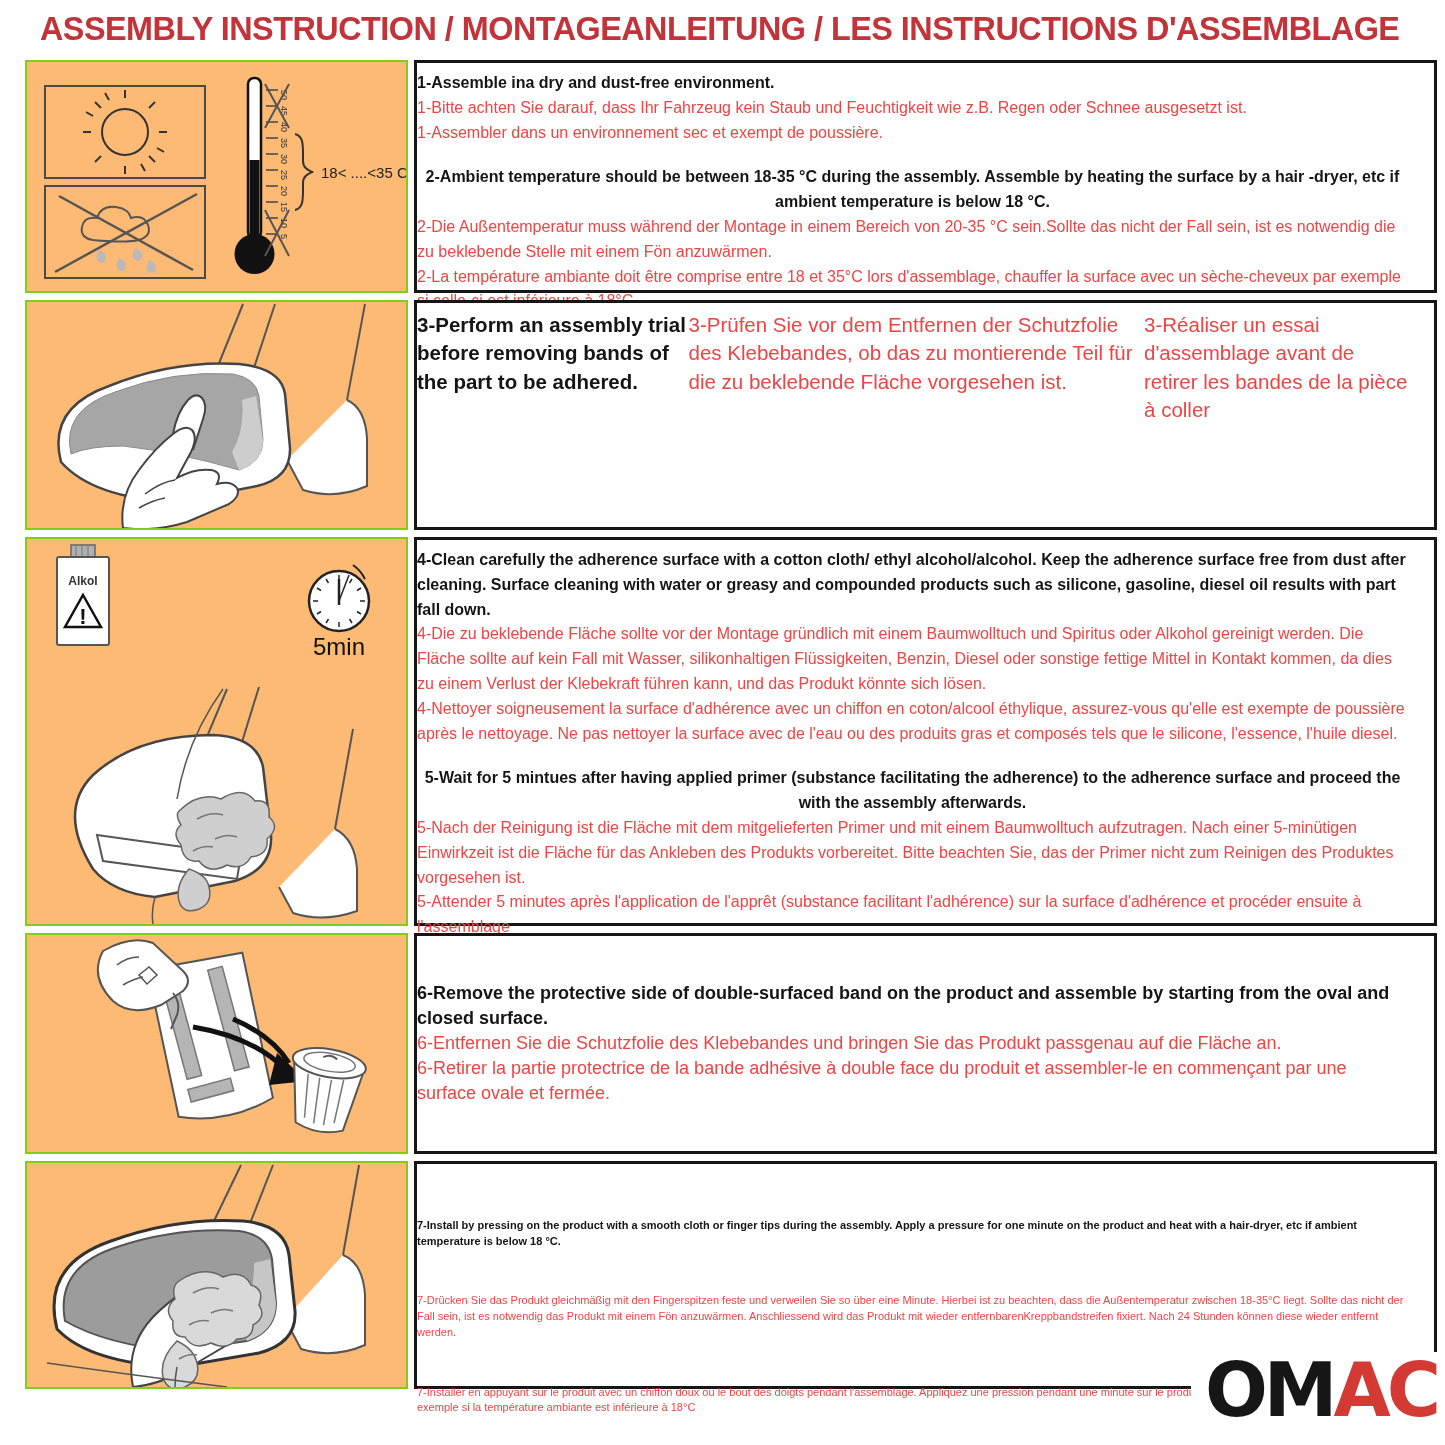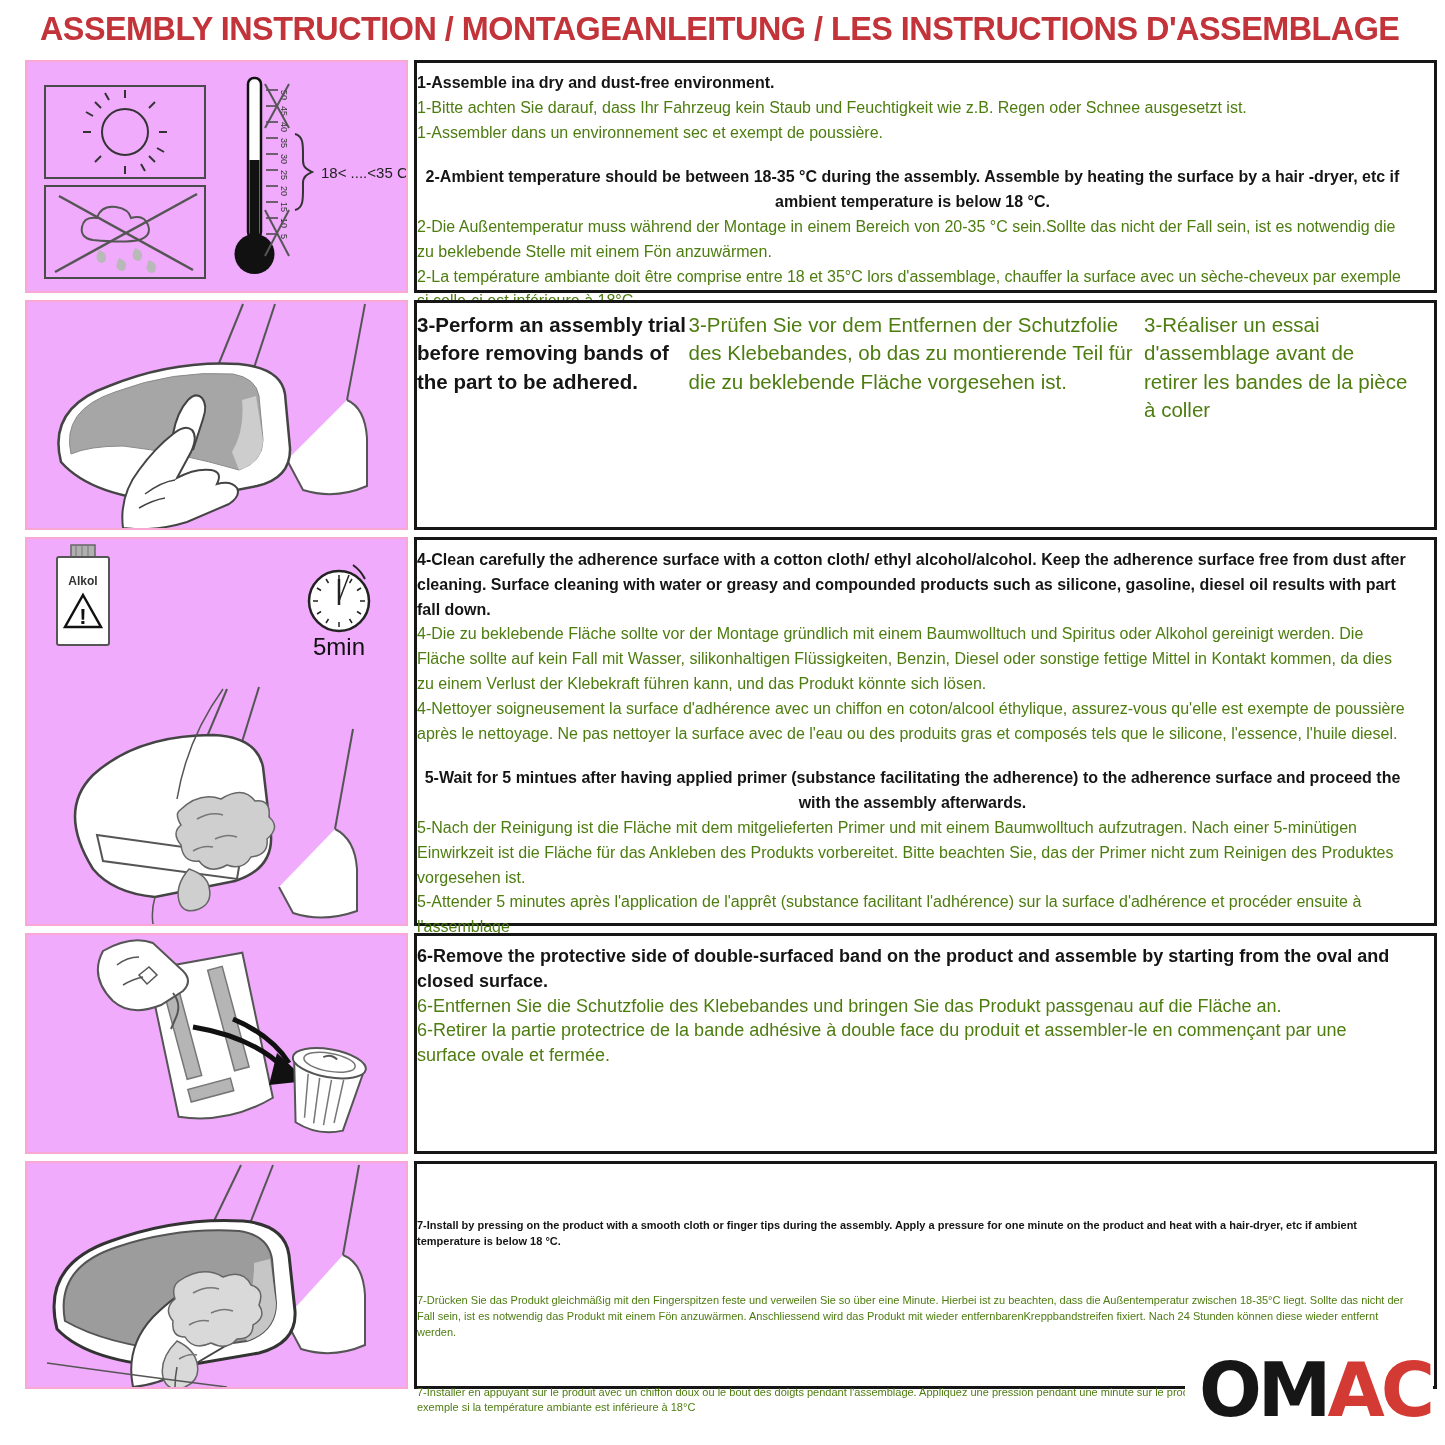--- a/index.html
+++ b/index.html
@@ -2,36 +2,36 @@
 <html><head>
 <meta charset="utf-8">
 <style>
   html,body{margin:0;padding:0;background:#fff;}
   body{width:1445px;height:1445px;position:relative;overflow:hidden;
        font-family:"Liberation Sans",sans-serif;color:#2e2e2e;}
   .page-title{margin:10px 8px 12px 40px;font-size:33px;font-weight:800;
       color:#c2333a;letter-spacing:-0.5px;white-space:nowrap;
       transform:scaleX(0.98);transform-origin:left center;}
   .row{display:flex;gap:6px;margin:0 8px 7px 25px;}
-  .imgbox{width:383px;flex:none;border:2px solid #f9a8d4;background:#f0abfc;
+  .imgbox{width:383px;flex:none;border:2px solid #84cc16;background:#fdba74;
       box-sizing:border-box;position:relative;overflow:hidden;}
   .textbox{flex:1;border:3px solid #161616;background:#fff;box-sizing:border-box;
       padding:8px 26px 8px 0;}
   .r1{height:233px}.r2{height:230px}.r3{height:389px}.r4{height:221px}.r5{height:228px}
-  .textbox p{margin:0;font-size:16px;line-height:1.55;color:#4d7c0f;}
+  .textbox p{margin:0;font-size:16px;line-height:1.55;color:#ef4444;}
   .textbox p.b{font-weight:bold;color:#151515;}
   .gap{margin-top:20px !important;text-align:center;}
   .r2 .textbox{display:flex;flex-direction:row;justify-content:center;}
   .r2 .textbox p{font-size:20.5px;line-height:1.38;}
-  .r4 .textbox{display:flex;flex-direction:column;}
+  .r4 .textbox{display:flex;flex-direction:column;justify-content:center;}
   .r4 .textbox p{font-size:18px;line-height:1.38;}
   .r5 .textbox p{font-size:11px;line-height:1.43;margin-top:44px;}
   .r5 .textbox{padding-top:10px;}
   svg{display:block;}
-  .logo{position:absolute;top:1352px;right:12px;background:#fff;z-index:5;
+  .logo{position:absolute;top:1352px;right:6px;background:#fff;z-index:5;
       padding:0 2px 0 14px;font-family:"DejaVu Sans",sans-serif;font-weight:bold;
       font-size:74px;letter-spacing:-4px;line-height:1.05;white-space:nowrap;}
   .logo .lb{color:#161616;}
   .logo .lr{color:#d43a34;}
 </style>
 </head>
 <body>
 
 <div class="page-title">ASSEMBLY INSTRUCTION / MONTAGEANLEITUNG / LES INSTRUCTIONS D'ASSEMBLAGE</div>
 

